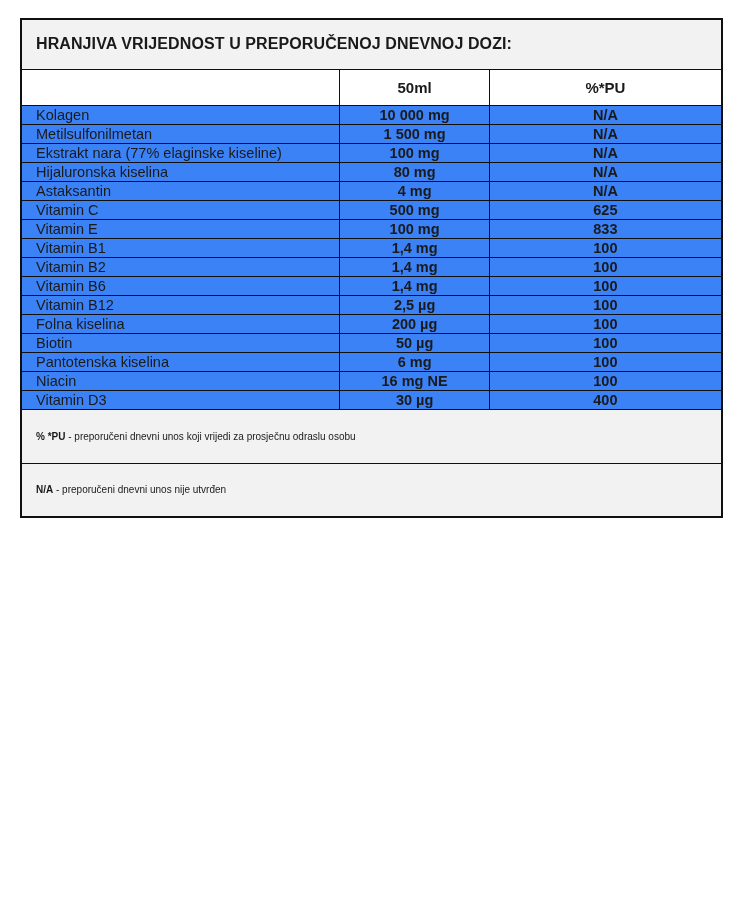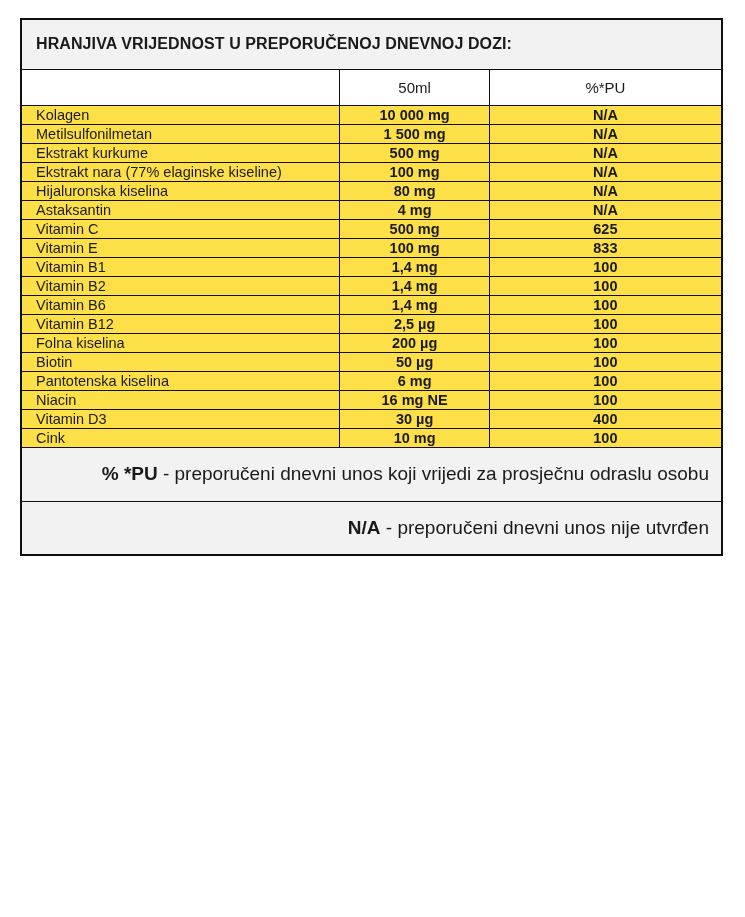--- a/index.html
+++ b/index.html
@@ -59,52 +59,52 @@
     text-align: left;
     padding-left: 14px;
     border-bottom: 1.5px solid #101010;
   }
 
   
   .colhead-row td {
     height: 36px;
     background: #ffffff;
     font-size: 15px;
-    font-weight: normal;
+    font-weight: bold;
     text-align: center;
     border-bottom: 1.5px solid #101010;
   }
   .colhead-row td.blank {
     border-right: 1px solid #101010;
   }
 
   
   .data-row td {
     height: 19px;
-    background: #fde047;
+    background: #3b82f6;
   }
   .data-row td.name {
     text-align: left;
     padding-left: 14px;
   }
   .data-row td.dose,
   .data-row td.pu {
     text-align: center;
     padding-left: 0;
     padding-right: 0;
     font-weight: bold;
   }
 
   
   .note-row td {
     height: 54px;
     background: #f2f2f2;
-    text-align: right;
+    text-align: left;
     padding-left: 14px;
-    font-size: 19px;
+    font-size: 10px;
     border-top: 1.5px solid #101010;
   }
   .note-label { font-weight: bold; }
   .note-text  { font-weight: normal; }
 </style>
 </head>
 <body>
 
 <div class="page">
   <table class="nutrition-table">
@@ -127,25 +127,20 @@
           <td class="name">Kolagen</td>
           <td class="dose">10 000 mg</td>
           <td class="pu">N/A</td>
         </tr>
         <tr class="data-row">
           <td class="name">Metilsulfonilmetan</td>
           <td class="dose">1 500 mg</td>
           <td class="pu">N/A</td>
         </tr>
         <tr class="data-row">
-          <td class="name">Ekstrakt kurkume</td>
-          <td class="dose">500 mg</td>
-          <td class="pu">N/A</td>
-        </tr>
-        <tr class="data-row">
           <td class="name">Ekstrakt nara (77% elaginske kiseline)</td>
           <td class="dose">100 mg</td>
           <td class="pu">N/A</td>
         </tr>
         <tr class="data-row">
           <td class="name">Hijaluronska kiselina</td>
           <td class="dose">80 mg</td>
           <td class="pu">N/A</td>
         </tr>
         <tr class="data-row">
@@ -201,25 +196,20 @@
         <tr class="data-row">
           <td class="name">Niacin</td>
           <td class="dose">16 mg NE</td>
           <td class="pu">100</td>
         </tr>
         <tr class="data-row">
           <td class="name">Vitamin D3</td>
           <td class="dose">30 µg</td>
           <td class="pu">400</td>
         </tr>
-        <tr class="data-row">
-          <td class="name">Cink</td>
-          <td class="dose">10 mg</td>
-          <td class="pu">100</td>
-        </tr>
         <tr class="note-row">
         <td colspan="3"><span class="note-label">% *PU</span><span class="note-text"> - preporučeni dnevni unos koji vrijedi za prosječnu odraslu osobu</span></td>
       </tr>
       <tr class="note-row">
         <td colspan="3"><span class="note-label">N/A</span><span class="note-text"> - preporučeni dnevni unos nije utvrđen</span></td>
       </tr>
     </tbody>
   </table>
 </div>
 

